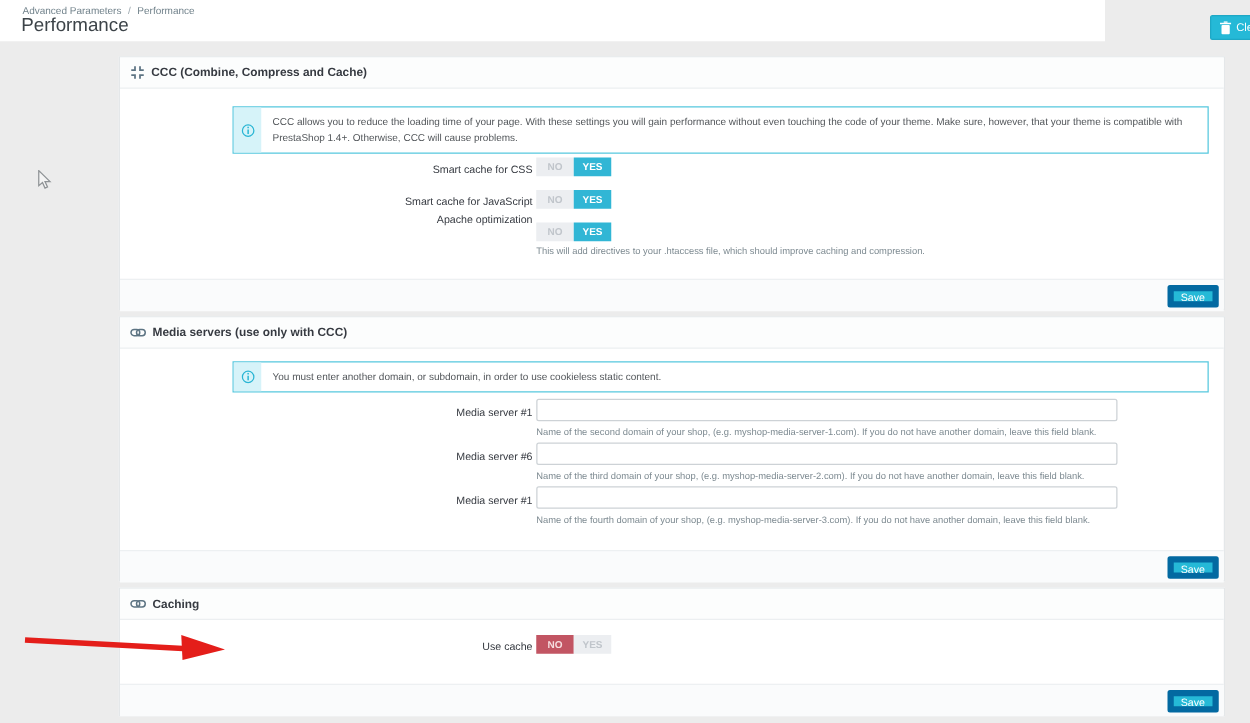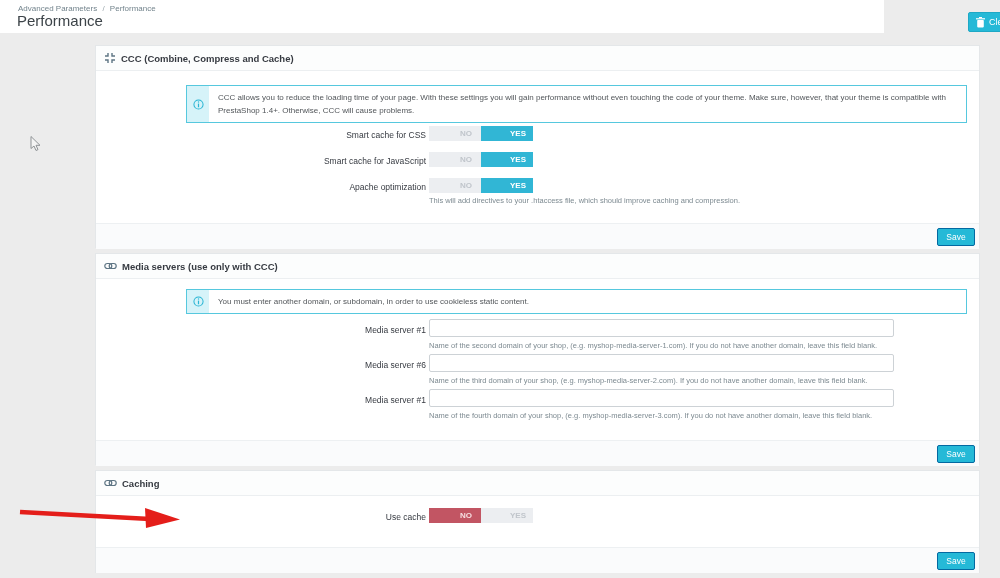--- a/index.html
+++ b/index.html
@@ -32,33 +32,33 @@
   .panel-header svg{flex:0 0 auto;}
   .panel-footer{
     position:absolute;left:0;right:0;height:26px;
     border-top:1px solid #edf0f2;background:#fafbfc;box-sizing:border-box;
   }
   #panel-ccc .panel-footer{top:177px;}
   #panel-media .panel-footer{top:186px;}
   #panel-caching .panel-footer{top:76px;}
   .save-btn{
     position:absolute;right:4px;top:4px;min-width:38px;height:18px;
-    background:#25b9d7;border:1px solid #0369a1;border-radius:2px;color:#fff;
+    background:#25b9d7;border:5px solid #0369a1;border-radius:2px;color:#fff;
     font-size:8.5px;font-family:"Liberation Sans",sans-serif;cursor:pointer;padding:0 6px;
   }
   
   .alert{position:absolute;left:90px;right:12px;display:flex;border:1px solid #56c8de;background:#fff;box-sizing:border-box;}
   .alert .ic{flex:0 0 22px;background:#d6f3f9;display:flex;align-items:center;justify-content:center;}
   .alert .msg{padding:5px 9px;font-size:8px;color:#52565a;line-height:1.65;}
   #panel-ccc .alert{top:39px;min-height:37px;}
   #panel-media .alert{top:35px;min-height:25px;}
   
   .flabel{position:absolute;left:0;width:330px;text-align:right;font-size:8.5px;color:#363a41;}
   .switch{position:absolute;left:333px;display:flex;}
-  .switch span{display:inline-block;width:30px;height:15px;line-height:15px;text-align:center;font-size:8px;font-weight:bold;cursor:pointer;padding-left:22px;}
+  .switch span{display:inline-block;width:30px;height:15px;line-height:15px;text-align:center;font-size:8px;font-weight:bold;cursor:pointer;}
   .sw-off{background:#eceef1;color:#c0c5cb;}
   .sw-on{background:#31b6d5;color:#ffffff;}
   .sw-danger{background:#c25563;color:#f6dde0;}
   .help{position:absolute;left:333px;font-size:7.5px;color:#7d8a91;}
   .tinput{
     position:absolute;left:333px;width:465px;height:18px;box-sizing:border-box;
     border:1px solid #cdd2d6;border-radius:2px;background:#fff;
     font-size:9px;padding:0 5px;font-family:"Liberation Sans",sans-serif;color:#363a41;
   }
   
@@ -112,21 +112,21 @@
     <span class="sw-off">NO</span>
     <span class="sw-on">YES</span>
   </div>
 
   <div class="flabel" style="top:110px;">Smart cache for JavaScript</div>
   <div class="switch" style="top:106px;">
     <span class="sw-off">NO</span>
     <span class="sw-on">YES</span>
   </div>
 
-  <div class="flabel" style="top:136px;">Apache optimization</div>
+  <div class="flabel" style="top:124px;">Apache optimization</div>
   <div class="switch" style="top:132px;">
     <span class="sw-off">NO</span>
     <span class="sw-on">YES</span>
   </div>
   <div class="help" style="top:150px;">This will add directives to your .htaccess file, which should improve caching and compression.</div>
 
   <div class="panel-footer">
     <button class="save-btn">Save</button>
   </div>
 </div>

